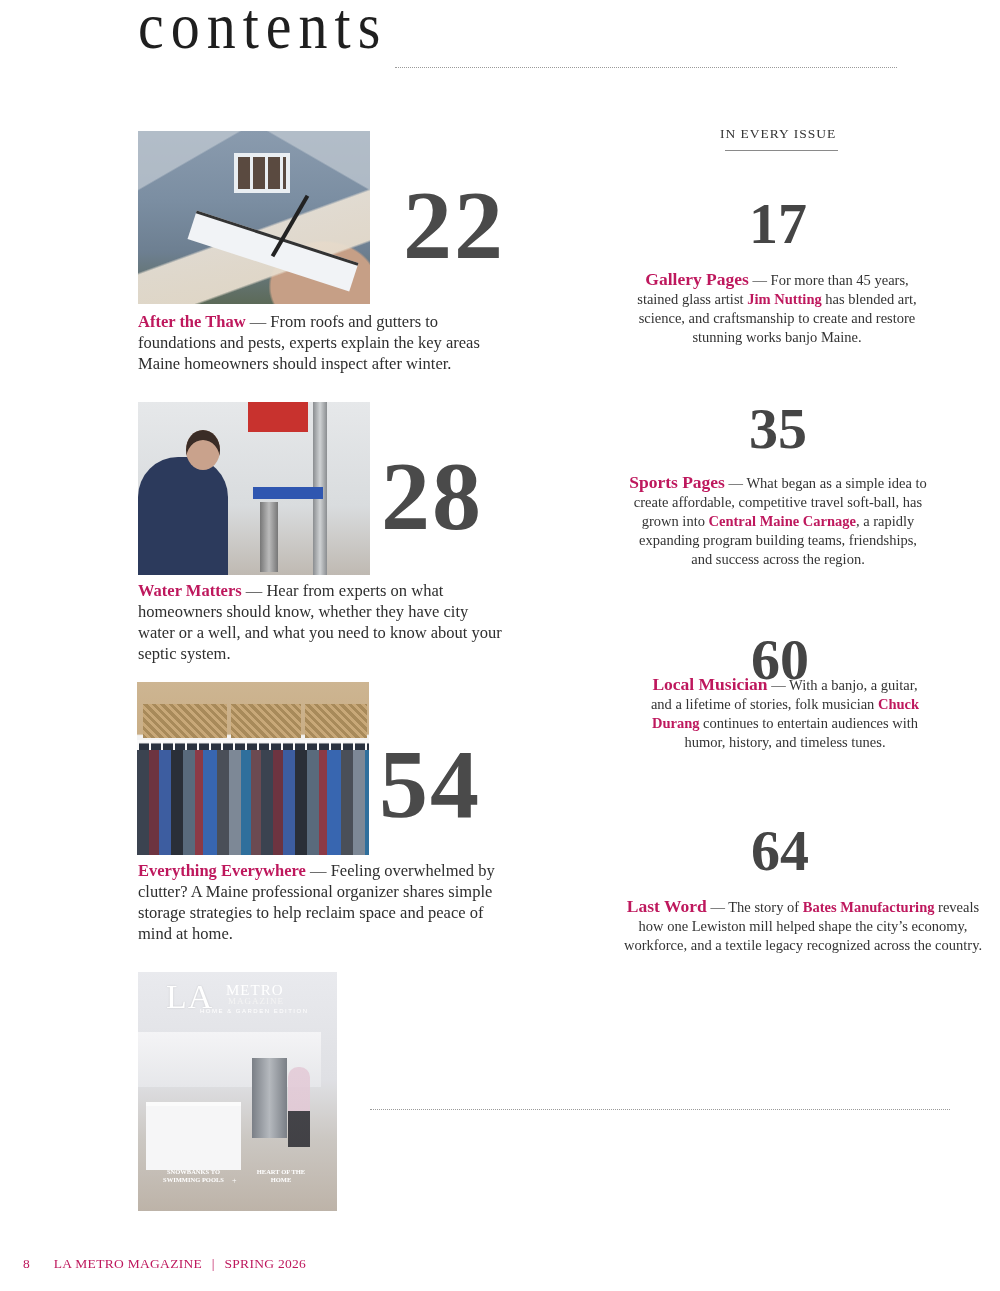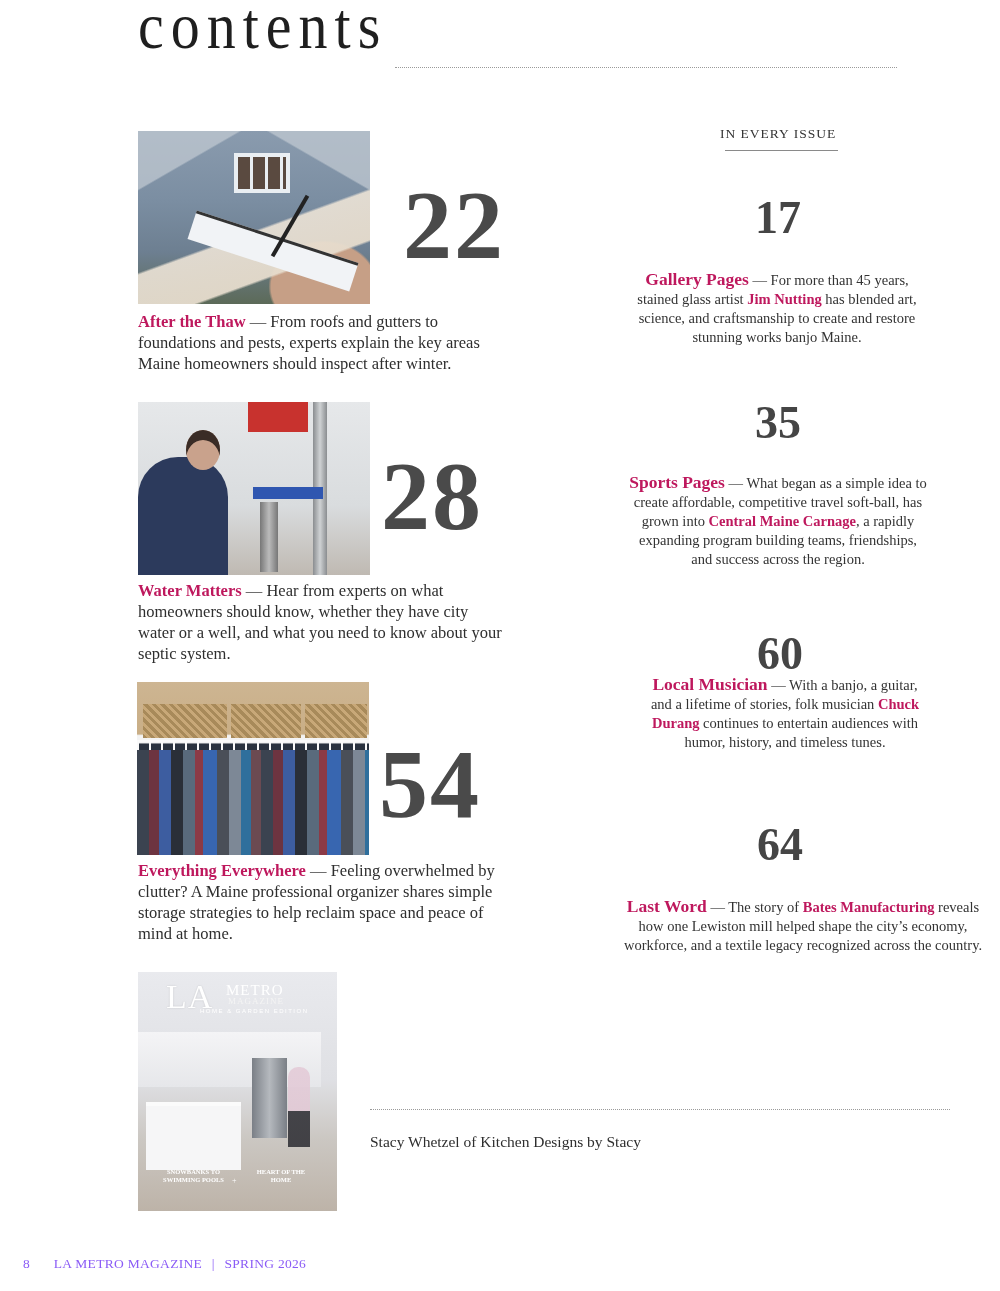--- a/index.html
+++ b/index.html
@@ -54,28 +54,28 @@
   .cover .logo-metro { position: absolute; left: 88px; top: 10px; font-size: 15px; color: #fff; letter-spacing: 1px; }
   .cover .logo-mag { position: absolute; left: 90px; top: 24px; font-size: 9px; color: #f4f4f4; letter-spacing: 1px; }
   .cover .edition { position: absolute; left: 62px; top: 36px; font-size: 6px; color: #fff; letter-spacing: 1.5px; font-family: "Liberation Sans", sans-serif; }
   .cover .cl1 { position: absolute; left: 18px; top: 196px; width: 75px; text-align: center; font-size: 6.5px; color: #fff; line-height: 8px; font-weight: bold; }
   .cover .cl2 { position: absolute; left: 113px; top: 196px; width: 60px; text-align: center; font-size: 6.5px; color: #fff; line-height: 8px; font-weight: bold; }
   .cover .plus { position: absolute; left: 94px; top: 204px; color: #fff; font-size: 8px; }
 
   .issue-head { position: absolute; left: 720px; top: 126px; font-size: 13.5px; letter-spacing: 1px; color: #333; }
   .issue-rule { position: absolute; left: 725px; top: 150px; width: 113px; border-top: 1px solid #8a8a8a; }
 
-  .issue-num { position: absolute; font-weight: bold; font-size: 46px; color: #454545; line-height: 1; width: 120px; text-align: center; }
+  .issue-num { position: absolute; font-weight: bold; font-size: 58px; color: #454545; line-height: 1; width: 120px; text-align: center; }
   .issue-text { position: absolute; text-align: center; font-size: 14.5px; line-height: 19px; color: #333; }
   .issue-text .lead { font-size: 17.5px; }
 
   .cover-rule { position: absolute; left: 370px; top: 1109px; width: 580px; border-top: 1.5px dotted #9a9a9a; }
   .cover-credits { position: absolute; left: 370px; top: 1131px; font-size: 15.5px; line-height: 22.5px; color: #2e2e2e; }
 
-  .footer { position: absolute; left: 23px; top: 1256px; font-size: 13.5px; color: #8b5cf6; letter-spacing: .3px; }
+  .footer { position: absolute; left: 23px; top: 1256px; font-size: 13.5px; color: #be185d; letter-spacing: .3px; }
   .footer .pg { margin-right: 20px; }
   .footer .sep { margin: 0 6px; }
 </style>
 </head>
 <body>
 
 <h1 class="title">contents</h1>
 <div class="title-rule"></div>
 
 <div class="feature-img img-house">
@@ -167,21 +167,20 @@
 <div class="issue-text" style="left:622px; top:897px; width:362px;">
   <b class="lead">Last Word</b>
   <span class="dash">—</span>
   <span>The story of</span>
   <b>Bates Manufacturing</b>
   <span>reveals how one Lewiston mill helped shape the city’s economy, workforce, and a textile legacy recognized across the country.</span>
 </div>
 
 <div class="cover-rule"></div>
 <div class="cover-credits">
-  <div>Stacy Whetzel of Kitchen Designs by Stacy</div>
 </div>
 
 <div class="footer">
   <span class="pg">8</span>
   <span>LA METRO MAGAZINE</span>
   <span class="sep">|</span>
   <span>SPRING 2026</span>
 </div>
 
 </body></html>

